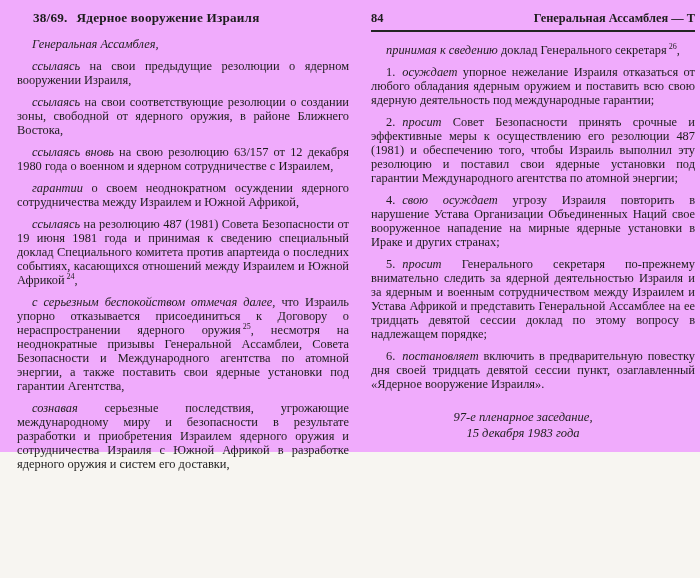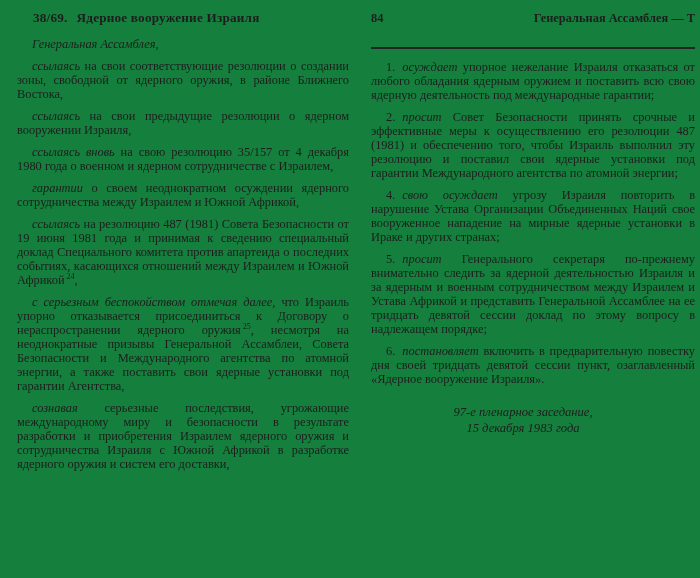--- a/index.html
+++ b/index.html
@@ -5,22 +5,22 @@
   html, body {
     margin: 0; padding: 0;
     width: 700px; height: 578px;
     background: #f7f5f1;
     overflow: hidden;
     font-family: "Liberation Serif", "DejaVu Serif", serif;
     color: #1d1d1d;
   }
   .page {
     position: relative;
-    width: 700px; height: 578px;
-    background: #15803d;
+    width: 700px; height: 452px;
+    background: #f0abfc;
   }
   .col { position: absolute; top: 8px; }
   .col-left  { left: 17px;  width: 332px; }
   .col-right { left: 371px; width: 324px; }
 
   .heading {
     font-weight: bold;
     font-size: 13.2px;
     line-height: 15px;
     padding-left: 16px;
@@ -30,21 +30,21 @@
   }
   .heading .res-num { margin-right: 9px; }
 
   .running-header {
     display: flex;
     justify-content: space-between;
     align-items: flex-end;
     font-weight: bold;
     font-size: 12.4px;
     line-height: 14px;
-    padding: 3px 0 22px 0;
+    padding: 3px 0 5px 0;
     border-bottom: 2px solid #242424;
     margin-bottom: 11px;
     white-space: nowrap;
     overflow: hidden;
   }
 
   .para {
     font-size: 12.4px;
     line-height: 14px;
     text-align: justify;
@@ -73,36 +73,37 @@
 <body>
 
 <div class="page">
 
   <div class="col col-left">
     <div class="heading">
       <span class="res-num">38/69.</span><span>Ядерное вооружение Израиля</span>
     </div>
     <div>
         <p class="para"><span class="it">Генеральная Ассамблея,</span></p>
+        <p class="para"><span class="it">ссылаясь</span><span> на свои предыдущие резолюции о ядерном вооружении Израиля,</span></p>
         <p class="para"><span class="it">ссылаясь</span><span> на свои соответствующие резолюции о создании зоны, свободной от ядерного оружия, в районе Ближнего Востока,</span></p>
-        <p class="para"><span class="it">ссылаясь</span><span> на свои предыдущие резолюции о ядерном вооружении Израиля,</span></p>
-        <p class="para"><span class="it">ссылаясь вновь</span><span> на свою резолюцию 35/157 от 4 декабря 1980 года о военном и ядерном сотрудничестве с Израилем,</span></p>
+        <p class="para"><span class="it">ссылаясь вновь</span><span> на свою резолюцию 63/157 от 12 декабря 1980 года о военном и ядерном сотрудничестве с Израилем,</span></p>
         <p class="para"><span class="it">гарантии</span><span> о своем неоднократном осуждении ядерного сотрудничества между Израилем и Южной Африкой,</span></p>
         <p class="para"><span class="it">ссылаясь</span><span> на резолюцию 487 (1981) Совета Безопасности от 19 июня 1981 года и принимая к сведению специальный доклад Специального комитета против апартеида о последних событиях, касающихся отношений между Израилем и Южной Африкой</span><sup class="sup">24</sup><span>,</span></p>
         <p class="para"><span class="it">с серьезным беспокойством отмечая далее,</span><span> что Израиль упорно отказывается присоединиться к Договору о нераспространении ядерного оружия</span><sup class="sup">25</sup><span>, несмотря на неоднократные призывы Генеральной Ассамблеи, Совета Безопасности и Международного агентства по атомной энергии, а также поставить свои ядерные установки под гарантии Агентства,</span></p>
         <p class="para"><span class="it">сознавая</span><span> серьезные последствия, угрожающие международному миру и безопасности в результате разработки и приобретения Израилем ядерного оружия и сотрудничества Израиля с Южной Африкой в разработке ядерного оружия и систем его доставки,</span></p>
       </div>
   </div>
 
   <div class="col col-right">
     <div class="running-header">
       <span>84</span>
       <span>Генеральная Ассамблея — Т</span>
     </div>
     <div>
+        <p class="para"><span class="it">принимая к сведению</span><span> доклад Генерального секретаря</span><sup class="sup">26</sup><span>,</span></p>
         <p class="para"><span class="num">1.</span><span class="it">осуждает</span><span> упорное нежелание Израиля отказаться от любого обладания ядерным оружием и поставить всю свою ядерную деятельность под международные гарантии;</span></p>
         <p class="para"><span class="num">2.</span><span class="it">просит</span><span> Совет Безопасности принять срочные и эффективные меры к осуществлению его резолюции 487 (1981) и обеспечению того, чтобы Израиль выполнил эту резолюцию и поставил свои ядерные установки под гарантии Международного агентства по атомной энергии;</span></p>
         <p class="para"><span class="num">4.</span><span class="it">свою осуждает</span><span> угрозу Израиля повторить в нарушение Устава Организации Объединенных Наций свое вооруженное нападение на мирные ядерные установки в Ираке и других странах;</span></p>
         <p class="para"><span class="num">5.</span><span class="it">просит</span><span> Генерального секретаря по-прежнему внимательно следить за ядерной деятельностью Израиля и за ядерным и военным сотрудничеством между Израилем и Устава Африкой и представить Генеральной Ассамблее на ее тридцать девятой сессии доклад по этому вопросу в надлежащем порядке;</span></p>
         <p class="para"><span class="num">6.</span><span class="it">постановляет</span><span> включить в предварительную повестку дня своей тридцать девятой сессии пункт, озаглавленный «Ядерное вооружение Израиля».</span></p>
       </div>
     <div class="signature">
       <div>97-е пленарное заседание,</div>
       <div>15 декабря 1983 года</div>
     </div>

